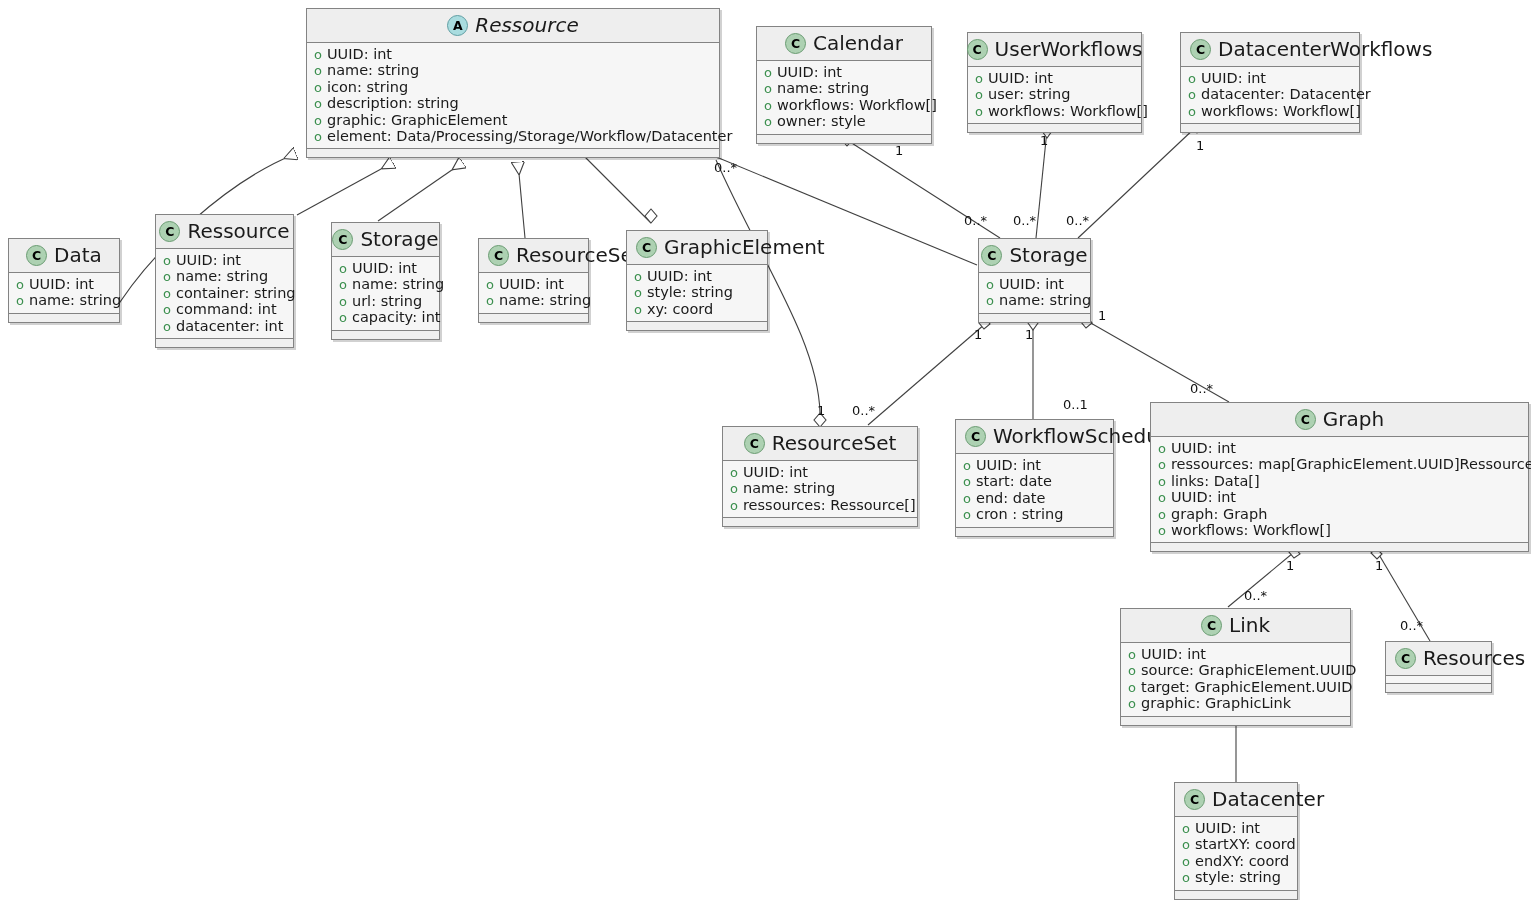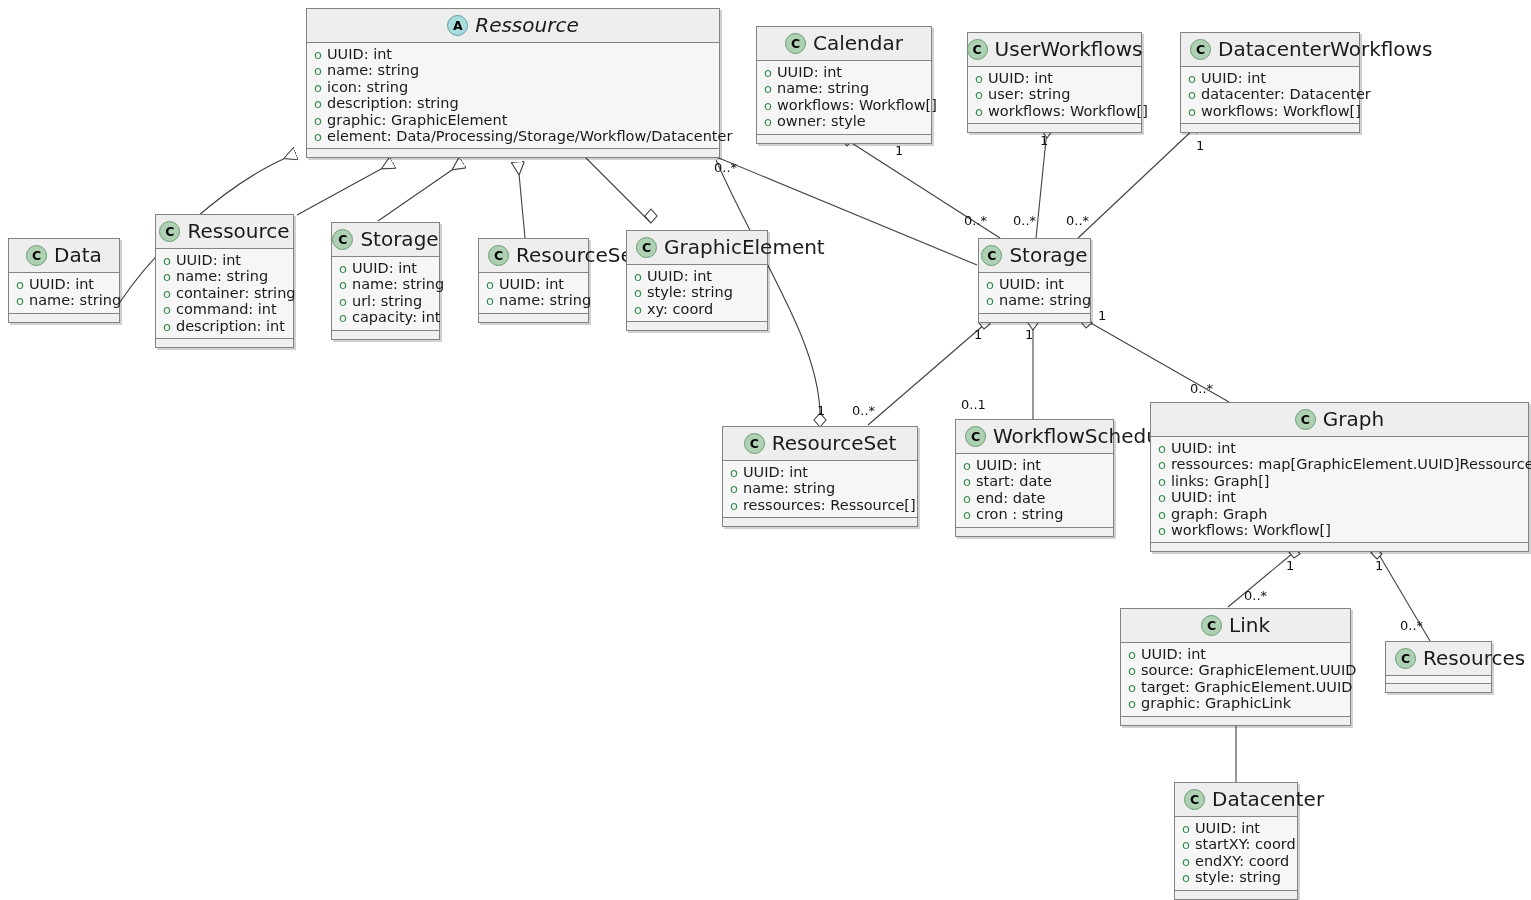--- a/index.html
+++ b/index.html
@@ -220,21 +220,21 @@
           <div class="attr">
             <span class="vis">o</span>
             <span>container: string</span>
           </div>
           <div class="attr">
             <span class="vis">o</span>
             <span>command: int</span>
           </div>
           <div class="attr">
             <span class="vis">o</span>
-            <span>description: int</span>
+            <span>datacenter: int</span>
           </div>
         </div>
         <div class="ftr"></div>
       </div>
       <div class="uml" style="left: 331px; top: 222px; width: 109px;">
         <div class="hdr">
           <span class="cicon c">C</span>
           <span class="cname">Storage</span>
         </div>
         <div class="attrs">
@@ -367,21 +367,21 @@
           <div class="attr">
             <span class="vis">o</span>
             <span>UUID: int</span>
           </div>
           <div class="attr">
             <span class="vis">o</span>
             <span>ressources: map[GraphicElement.UUID]Ressource</span>
           </div>
           <div class="attr">
             <span class="vis">o</span>
-            <span>links: Graph[]</span>
+            <span>links: Data[]</span>
           </div>
           <div class="attr">
             <span class="vis">o</span>
             <span>UUID: int</span>
           </div>
           <div class="attr">
             <span class="vis">o</span>
             <span>graph: Graph</span>
           </div>
           <div class="attr">
@@ -456,20 +456,20 @@
       <div class="mult" style="left: 1040px; top: 133px;">1</div>
       <div class="mult" style="left: 1196px; top: 138px;">1</div>
       <div class="mult" style="left: 964px; top: 213px;">0..*</div>
       <div class="mult" style="left: 1013px; top: 213px;">0..*</div>
       <div class="mult" style="left: 1066px; top: 213px;">0..*</div>
       <div class="mult" style="left: 974px; top: 327px;">1</div>
       <div class="mult" style="left: 1025px; top: 327px;">1</div>
       <div class="mult" style="left: 1098px; top: 308px;">1</div>
       <div class="mult" style="left: 817px; top: 403px;">1</div>
       <div class="mult" style="left: 852px; top: 403px;">0..*</div>
-      <div class="mult" style="left: 961px; top: 397px; text-align: right;">0..1</div>
+      <div class="mult" style="left: 1063px; top: 397px; text-align: right;">0..1</div>
       <div class="mult" style="left: 1190px; top: 381px;">0..*</div>
       <div class="mult" style="left: 1286px; top: 558px;">1</div>
       <div class="mult" style="left: 1375px; top: 558px;">1</div>
       <div class="mult" style="left: 1244px; top: 588px;">0..*</div>
       <div class="mult" style="left: 1400px; top: 618px;">0..*</div>
     </div>
 </div>
 
 </body></html>

